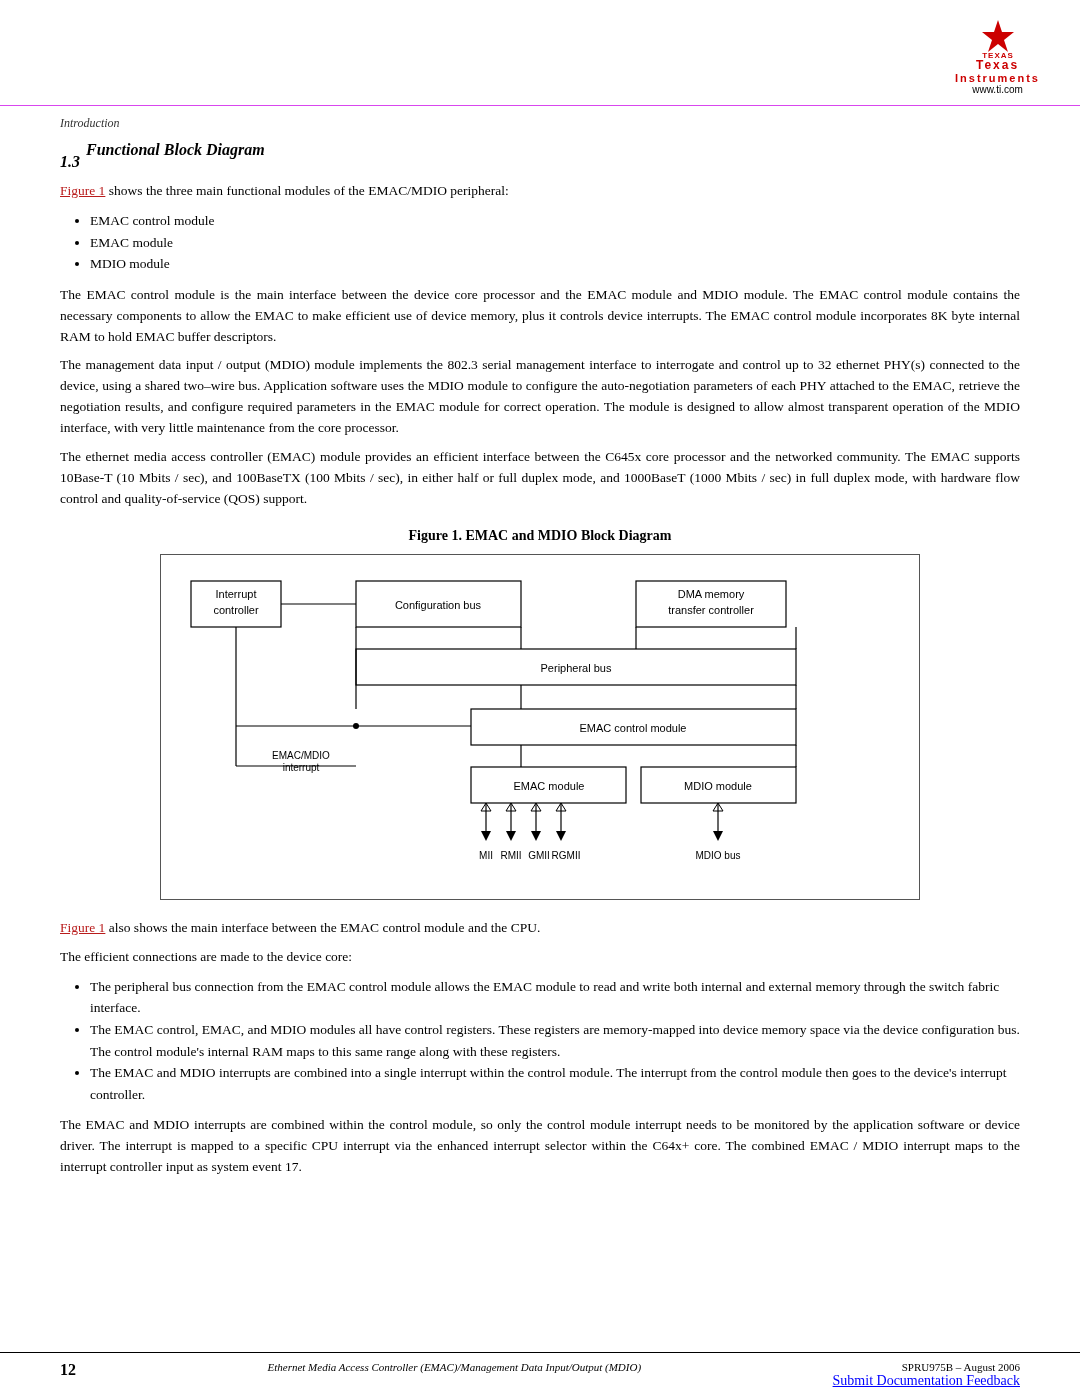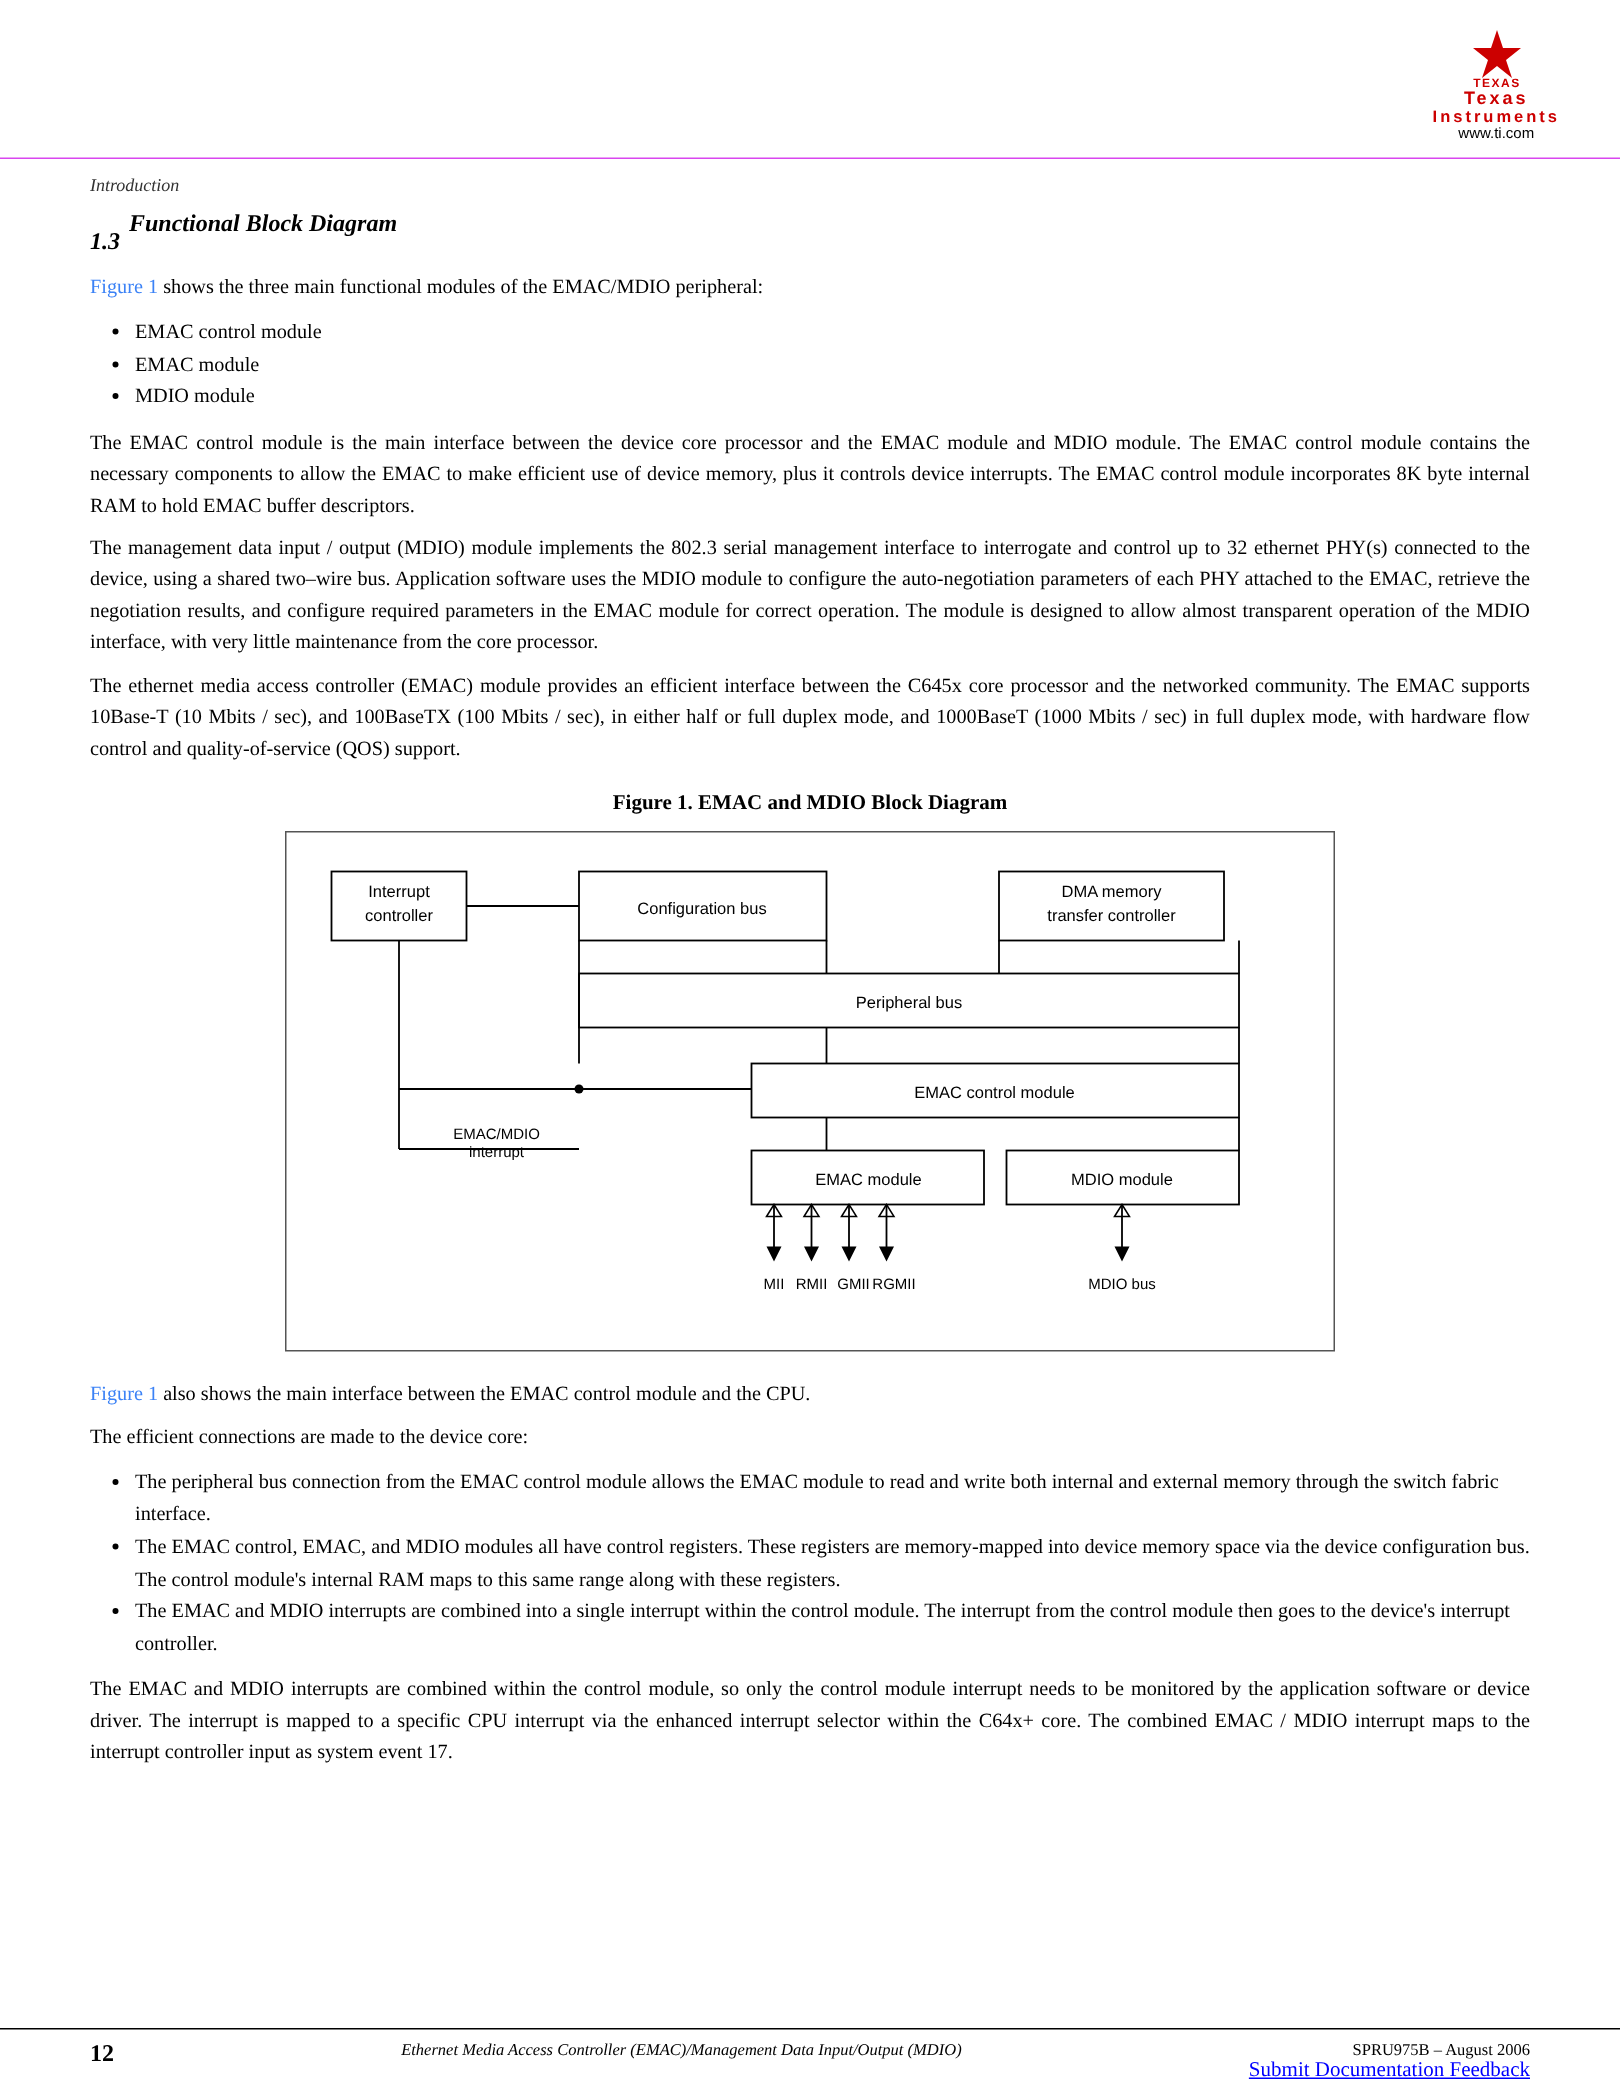--- a/index.html
+++ b/index.html
@@ -98,21 +98,21 @@
       margin-bottom: 10px;
     }
 
     .diagram-wrapper {
       border: 1.5px solid #555;
       display: inline-block;
       padding: 16px 20px 14px 20px;
       background: #fff;
       text-align: left;
       position: relative;
-      width: 700px;
+      width: 760px;
     }
 
     
     .diagram-svg {
       width: 660px;
       height: 310px;
     }
 
     
     .footer {
@@ -147,21 +147,22 @@
     }
 
     .footer-feedback {
       color: #00f;
       text-decoration: underline;
       font-size: 14px;
       cursor: pointer;
     }
 
     .link-text {
-      color: #3b82f6;
+      color: #b91c1c;
+      text-decoration: underline;
       cursor: pointer;
     }
 
     
     rect.box {
       fill: #fff;
       stroke: #000;
       stroke-width: 1.2;
     }
 

